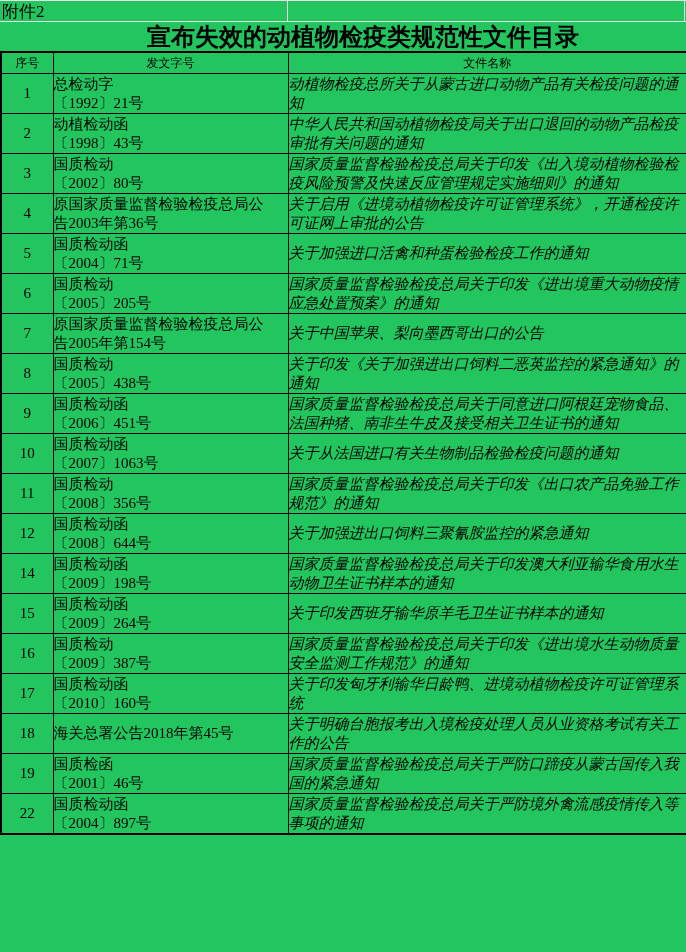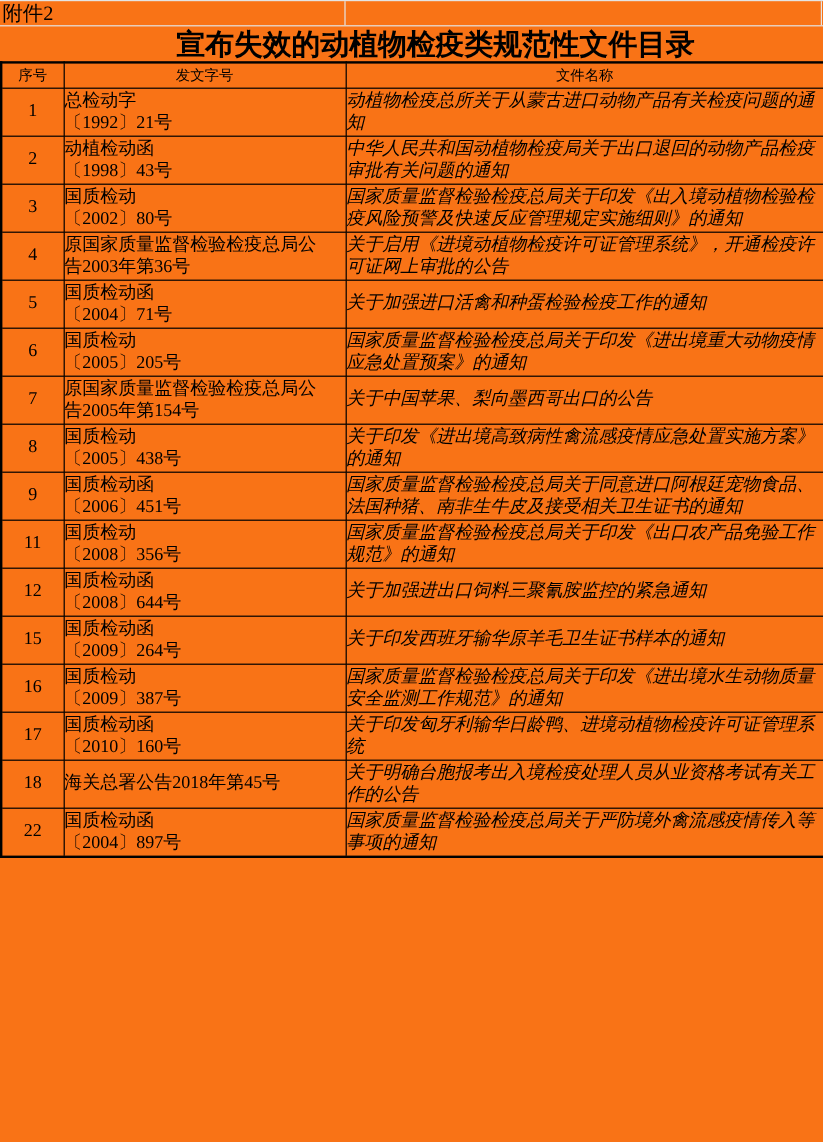--- a/index.html
+++ b/index.html
@@ -1,20 +1,20 @@
 <!DOCTYPE html>
 <html><head>
 <meta charset="utf-8">
 <style>
   html, body { margin: 0; padding: 0; background: #ffffff; }
   .page {
     position: relative;
     width: 686px;
     height: 952px;
-    background: #f97316;
+    background: #22c55e;
     color: #000000;
     font-family: "Liberation Serif", "DejaVu Serif", serif;
     overflow: hidden;
     box-sizing: border-box;
   }
   .top-strip {
     position: relative;
     height: 22px;
     box-sizing: border-box;
     border-top: 1px solid #e4e4e4;
@@ -145,39 +145,51 @@
         <tr>
     <td class="c-no">7</td>
     <td class="c-doc">原国家质量监督检验检疫总局公
 告2005年第154号</td>
     <td class="c-name">关于中国苹果、梨向墨西哥出口的公告</td>
   </tr>
         <tr>
     <td class="c-no">8</td>
     <td class="c-doc">国质检动
 〔2005〕438号</td>
-    <td class="c-name">关于印发《进出境高致病性禽流感疫情应急处置实施方案》的通知</td>
+    <td class="c-name">关于印发《关于加强进出口饲料二恶英监控的紧急通知》的通知</td>
   </tr>
         <tr>
     <td class="c-no">9</td>
     <td class="c-doc">国质检动函
 〔2006〕451号</td>
     <td class="c-name">国家质量监督检验检疫总局关于同意进口阿根廷宠物食品、法国种猪、南非生牛皮及接受相关卫生证书的通知</td>
   </tr>
         <tr>
+    <td class="c-no">10</td>
+    <td class="c-doc">国质检动函
+〔2007〕1063号</td>
+    <td class="c-name">关于从法国进口有关生物制品检验检疫问题的通知</td>
+  </tr>
+        <tr>
     <td class="c-no">11</td>
     <td class="c-doc">国质检动
 〔2008〕356号</td>
     <td class="c-name">国家质量监督检验检疫总局关于印发《出口农产品免验工作规范》的通知</td>
   </tr>
         <tr>
     <td class="c-no">12</td>
     <td class="c-doc">国质检动函
 〔2008〕644号</td>
     <td class="c-name">关于加强进出口饲料三聚氰胺监控的紧急通知</td>
+  </tr>
+        <tr>
+    <td class="c-no">14</td>
+    <td class="c-doc">国质检动函
+〔2009〕198号</td>
+    <td class="c-name">国家质量监督检验检疫总局关于印发澳大利亚输华食用水生动物卫生证书样本的通知</td>
   </tr>
         <tr>
     <td class="c-no">15</td>
     <td class="c-doc">国质检动函
 〔2009〕264号</td>
     <td class="c-name">关于印发西班牙输华原羊毛卫生证书样本的通知</td>
   </tr>
         <tr>
     <td class="c-no">16</td>
     <td class="c-doc">国质检动
@@ -189,20 +201,26 @@
     <td class="c-doc">国质检动函
 〔2010〕160号</td>
     <td class="c-name">关于印发匈牙利输华日龄鸭、进境动植物检疫许可证管理系统</td>
   </tr>
         <tr>
     <td class="c-no">18</td>
     <td class="c-doc">海关总署公告2018年第45号</td>
     <td class="c-name">关于明确台胞报考出入境检疫处理人员从业资格考试有关工作的公告</td>
   </tr>
         <tr>
+    <td class="c-no">19</td>
+    <td class="c-doc">国质检函
+〔2001〕46号</td>
+    <td class="c-name">国家质量监督检验检疫总局关于严防口蹄疫从蒙古国传入我国的紧急通知</td>
+  </tr>
+        <tr>
     <td class="c-no">22</td>
     <td class="c-doc">国质检动函
 〔2004〕897号</td>
     <td class="c-name">国家质量监督检验检疫总局关于严防境外禽流感疫情传入等事项的通知</td>
   </tr>
       </tbody>
   </table>
 
 </div>
 

